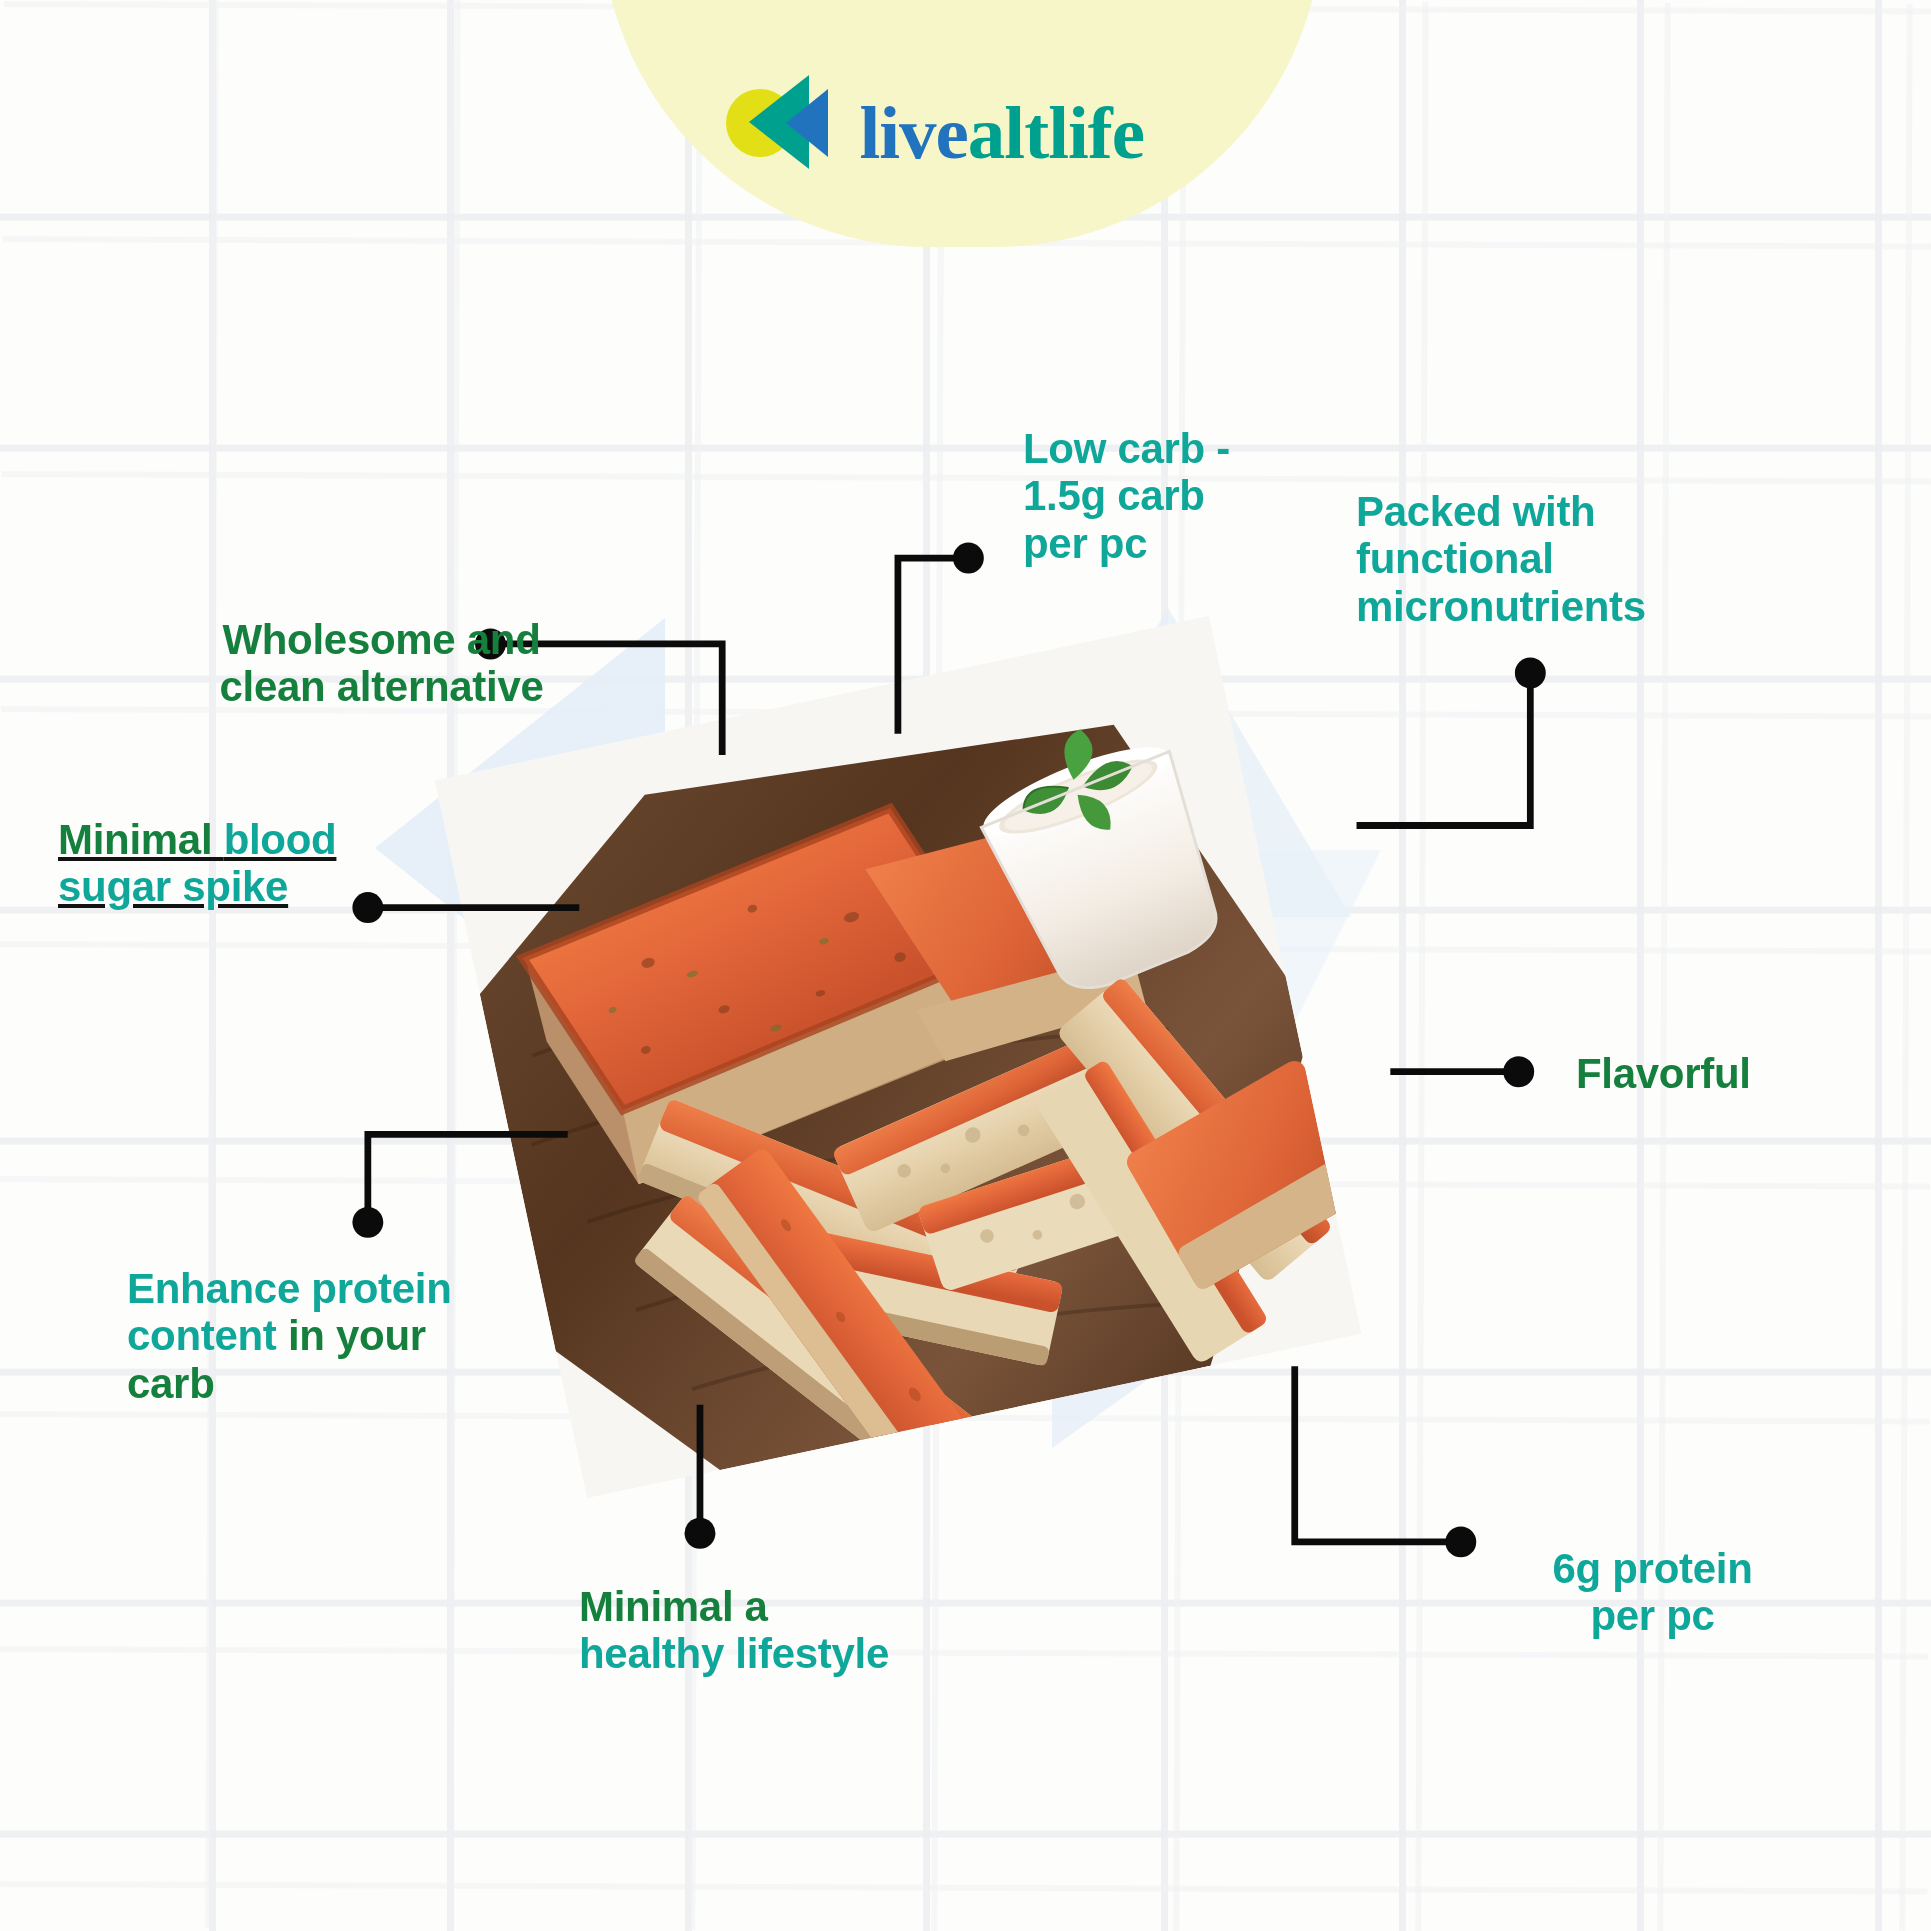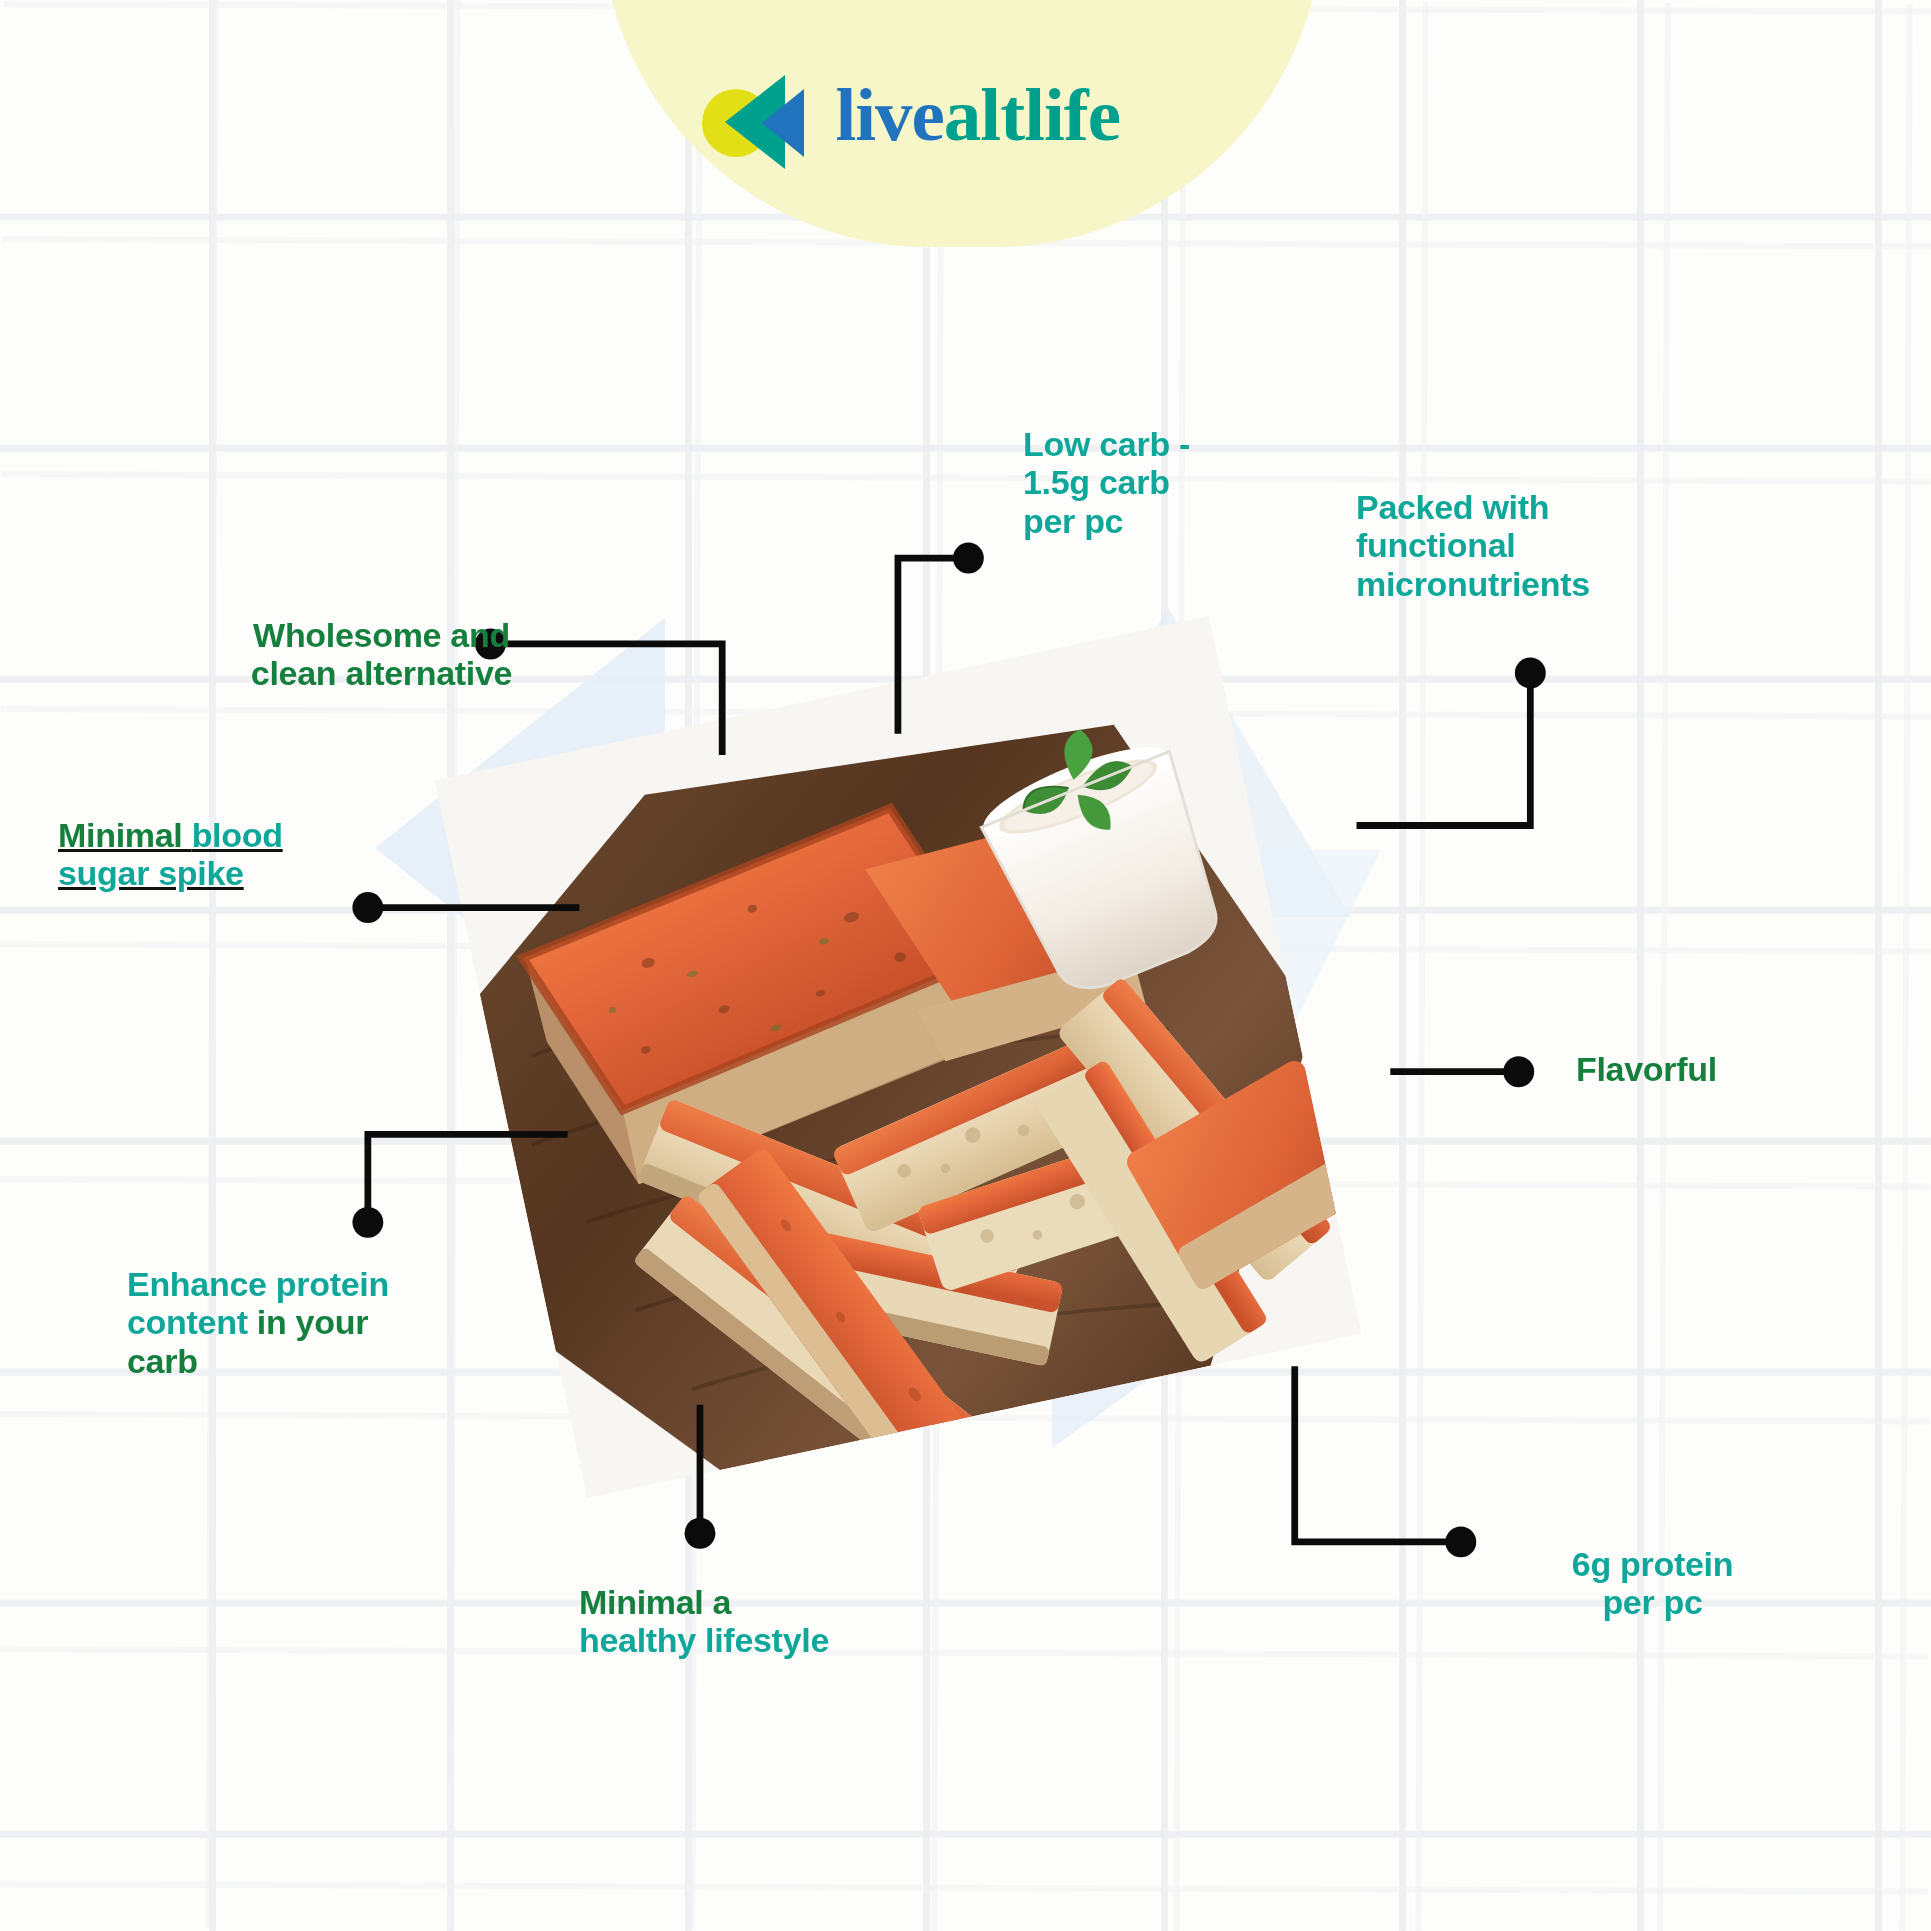--- a/index.html
+++ b/index.html
@@ -40,22 +40,22 @@
   .yellow-circle{
     position:absolute;
     left:601px;top:-340px;
     width:722px;height:587px;
     background:#f7f6c8;
     border-radius:50% 50% 50% 50%/ 48% 48% 62% 62%;
     z-index:1;
   }
   .logo-wrap{
     position:absolute;
-    left:702px;top:75px;
-    display:flex;align-items:flex-start;gap:17.4px;
+    left:726px;top:75px;
+    display:flex;align-items:flex-end;gap:17.4px;
     z-index:3;
   }
   .logo-mark{position:relative;width:116px;height:95px;}
   .lm-yellow{
     position:absolute;left:0;top:13.5px;
     width:68px;height:68px;border-radius:50%;
     background:#e3df16;
   }
   .lm-teal{
     position:absolute;left:23px;top:0;
@@ -139,21 +139,21 @@
   #connectors{position:absolute;inset:0;z-index:4;}
 
   
   .label{
     position:absolute;
     z-index:5;
     font-family:"Liberation Sans", sans-serif;
     font-weight:700;
     line-height:1.13;
     color:#121212;
-    font-size:34px;
+    font-size:42px;
     letter-spacing:-0.3px;
   }
   .teal{color:#0fa79a;}
   .dark{color:#15803d;}
 
   .lbl-wholesome{left:174px;top:616px;width:415px;text-align:center;}
   .lbl-minimal{left:58px;top:816px;width:386px;text-decoration:underline;}
   .lbl-enhance{left:127px;top:1265px;width:406px;}
   .lbl-supports{left:579px;top:1583px;width:406px;}
   .lbl-lowcarb{left:1023px;top:425px;width:290px;}

